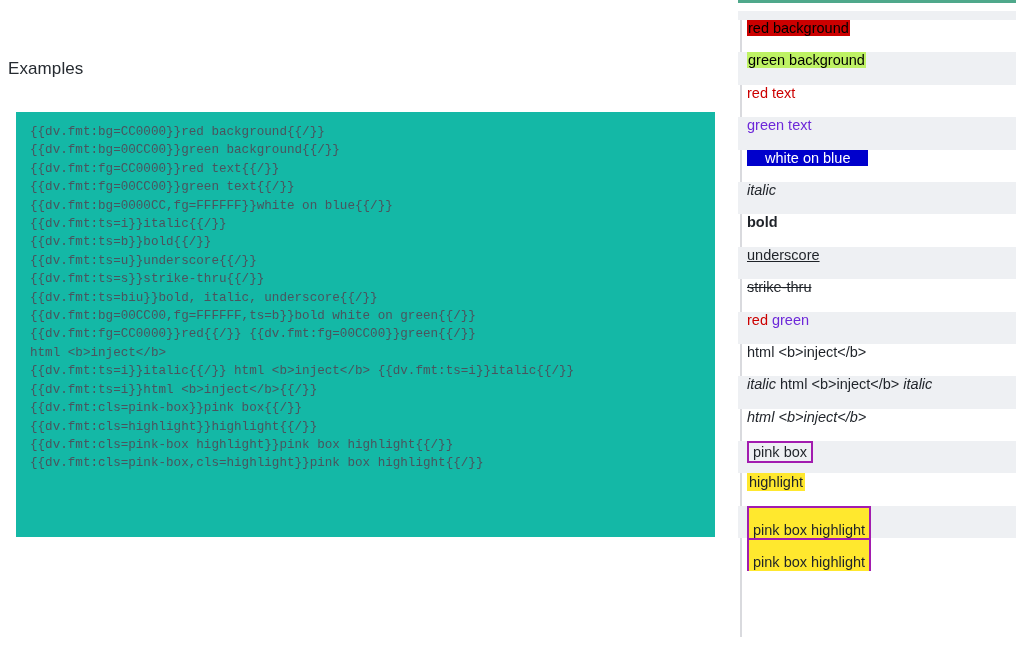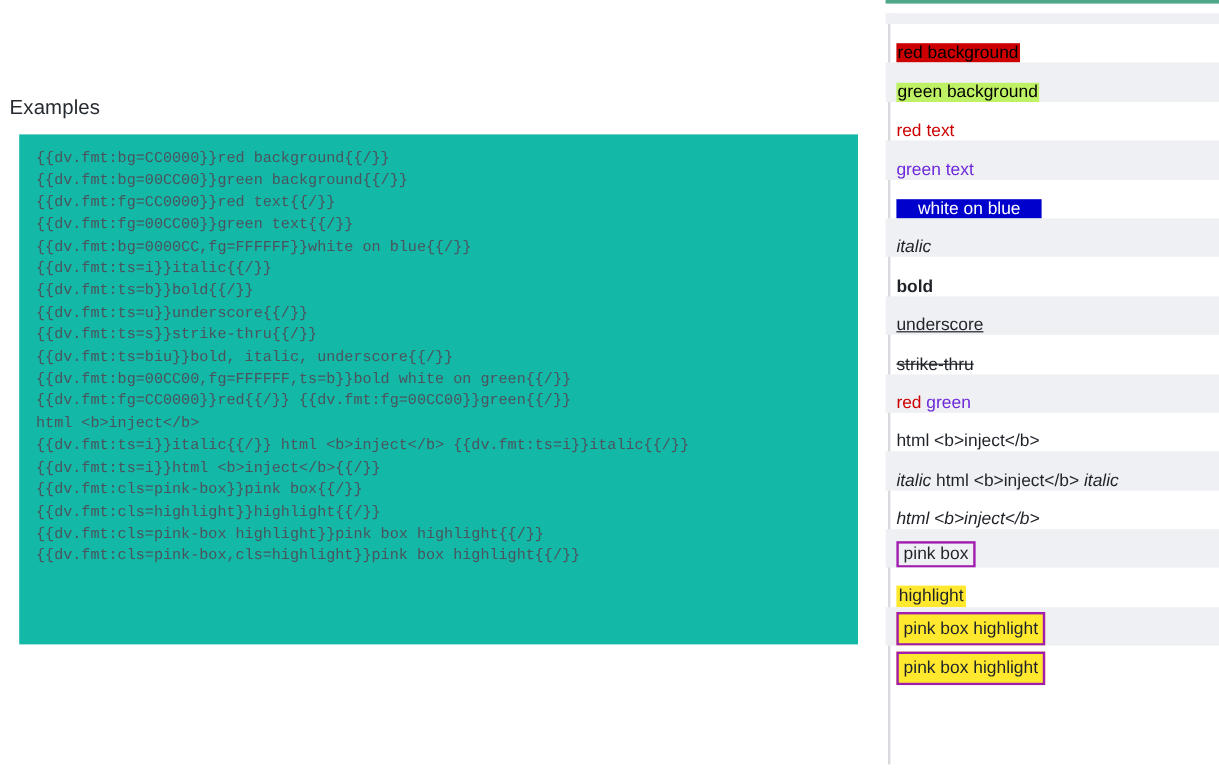--- a/index.html
+++ b/index.html
@@ -7,21 +7,21 @@
     width:1016px;height:648px;overflow:hidden;
     background:#ffffff;
     font-family:"Liberation Sans", sans-serif;
     color:#1f2329;
   }
   #root{position:relative;width:1016px;height:648px;}
 
   
   .left-col{position:absolute;left:0;top:0;width:730px;height:648px;}
   .page-title{
-    position:absolute;left:8px;top:80px;
+    position:absolute;left:8px;top:59px;
     font-size:17px;font-weight:400;color:#262b31;
     letter-spacing:0.1px;
   }
   .code-block{
     position:absolute;left:16px;top:112px;width:699px;height:425px;
     background:#14b8a6;
     box-sizing:border-box;
     padding:11px 0 11px 14px;
   }
   .code-line{
@@ -44,21 +44,21 @@
   .panel-rail{
     position:absolute;left:2px;top:11px;width:2px;height:626px;
     background:#d9dade;
   }
   .rows{
     position:absolute;left:0;top:11px;width:278px;
   }
   .pv-row{
     box-sizing:border-box;
     height:32.4px;
-    display:flex;align-items:flex-end;
+    display:flex;align-items:flex-start;
     padding-left:9px;
     font-size:14.5px;
     color:#1f2329;
     white-space:nowrap;
     overflow:hidden;
   }
   .pv-row.stripe{background:#eef0f3;}
   .pv-row.head{height:9px;padding:0;background:#eef0f3;}
 
   
@@ -68,21 +68,21 @@
   .f-green    {color:#6d28d9;}
   .f-wob      {background:#0000CC;color:#FFFFFF;padding:0 18px;}
   .f-i        {font-style:italic;}
   .f-b        {font-weight:700;}
   .f-u        {text-decoration:underline;}
   .f-s        {text-decoration:line-through;}
   .f-biu      {font-weight:700;font-style:italic;text-decoration:underline;}
   .f-bwog     {background:#00CC00;color:#FFFFFF;font-weight:700;padding:0 1px;}
   .f-pinkbox  {border:2px solid #a21caf;padding:1px 4px;display:inline-block;line-height:16px;}
   .f-highlight{background:#ffe82e;padding:1px 2px;}
-  .f-pinkbox.f-highlight{background:#ffe82e;padding:4px 4px;}
+  .f-pinkbox.f-highlight{background:#ffe82e;padding:14px 4px;}
   .sp{display:inline-block;width:4px;}
 </style>
 </head>
 <body>
 
 <div id="root">
 
   <div class="left-col">
 
     <div class="page-title">Examples</div>

